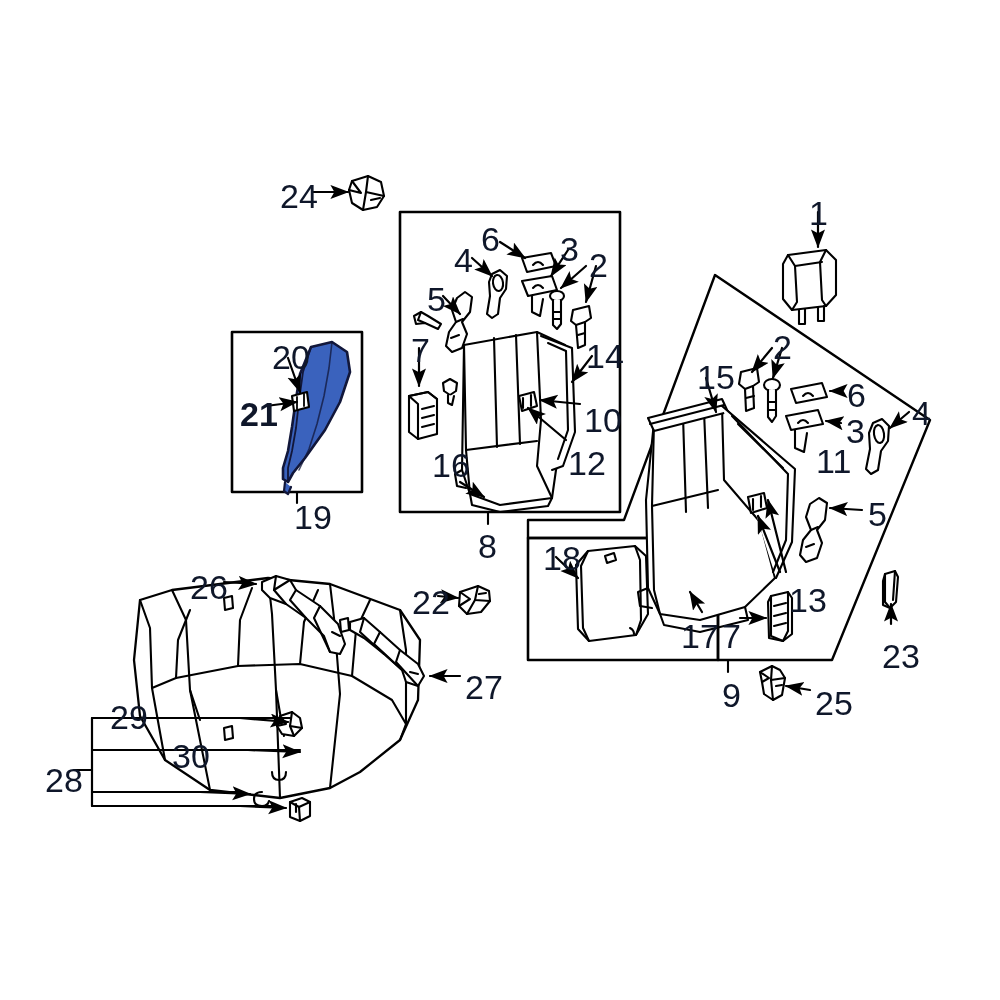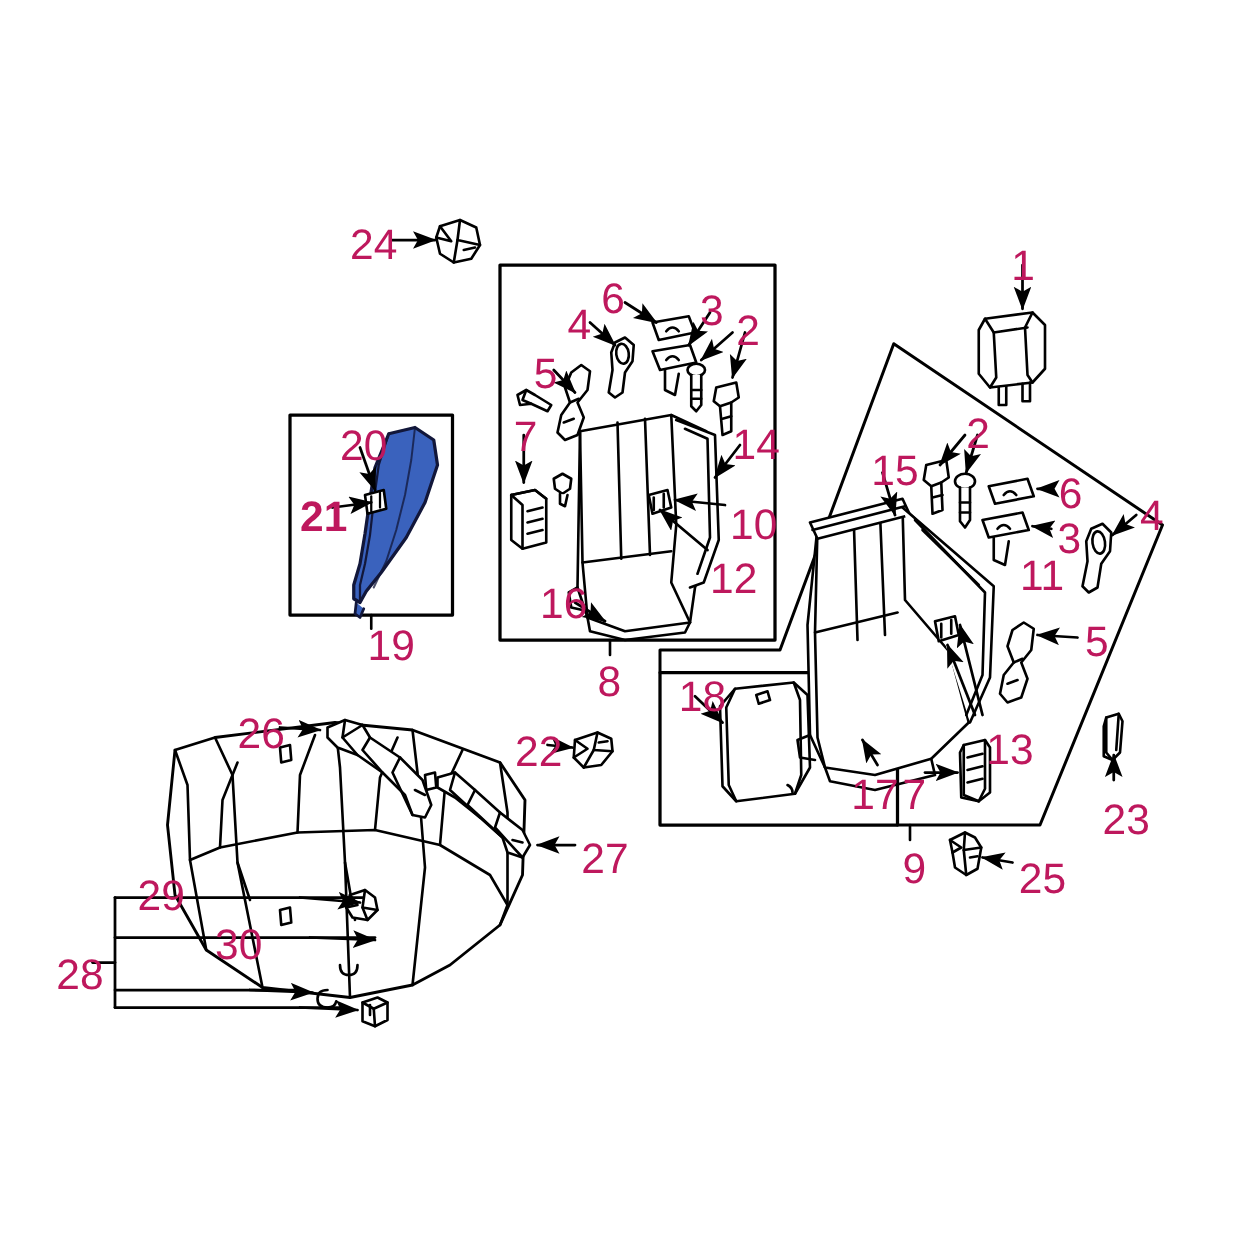--- a/index.html
+++ b/index.html
@@ -22,21 +22,21 @@
     position: absolute;
     left: 0;
     top: 0;
     width: 1000px;
     height: 1000px;
   }
   .callout {
     position: absolute;
     font-family: "Liberation Sans", sans-serif;
     font-weight: 400;
-    color: #be185d;
+    color: #0f172a;
     line-height: 1;
     white-space: nowrap;
     user-select: none;
   }
   .cal-lg { font-size: 34px; }
 </style>
 </head>
 <body>
 
 <div id="stage">
@@ -430,21 +430,21 @@
   <div class="callout cal-lg" style="left:411px; top:333px;">7</div>
   <div class="callout cal-lg" style="left:722px; top:619px;">7</div>
   <div class="callout cal-lg" style="left:478px; top:529px;">8</div>
   <div class="callout cal-lg" style="left:722px; top:678px;">9</div>
   <div class="callout cal-lg" style="left:584px; top:403px;">10</div>
   <div class="callout cal-lg" style="left:816px; top:444px;">11</div>
   <div class="callout cal-lg" style="left:568px; top:446px;">12</div>
   <div class="callout cal-lg" style="left:789px; top:583px;">13</div>
   <div class="callout cal-lg" style="left:586px; top:339px;">14</div>
   <div class="callout cal-lg" style="left:697px; top:360px;">15</div>
-  <div class="callout cal-lg" style="left:432px; top:466px;text-align:right;">16</div>
+  <div class="callout cal-lg" style="left:432px; top:448px;text-align:right;">16</div>
   <div class="callout cal-lg" style="left:681px; top:619px;">17</div>
   <div class="callout cal-lg" style="left:543px; top:541px;">18</div>
   <div class="callout cal-lg" style="left:294px; top:500px;">19</div>
   <div class="callout cal-lg" style="left:272px; top:340px;">20</div>
   <div class="callout cal-lg" style="left:240px; top:397px;font-weight:bold;">21</div>
   <div class="callout cal-lg" style="left:412px; top:585px;">22</div>
   <div class="callout cal-lg" style="left:882px; top:639px;">23</div>
   <div class="callout cal-lg" style="left:280px; top:179px;">24</div>
   <div class="callout cal-lg" style="left:815px; top:686px;">25</div>
   <div class="callout cal-lg" style="left:190px; top:570px;text-align:center;">26</div>

